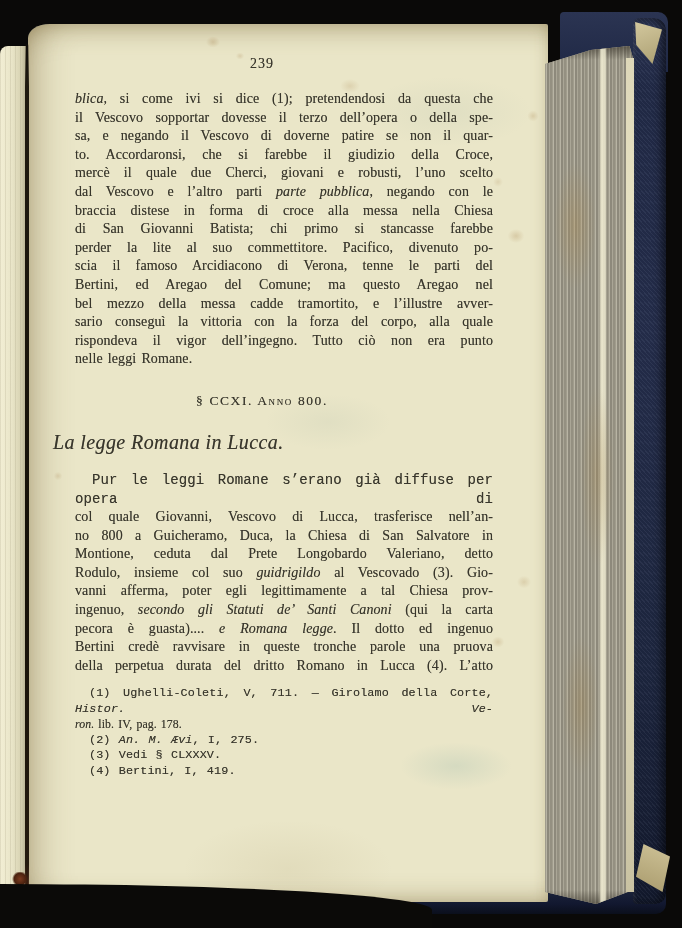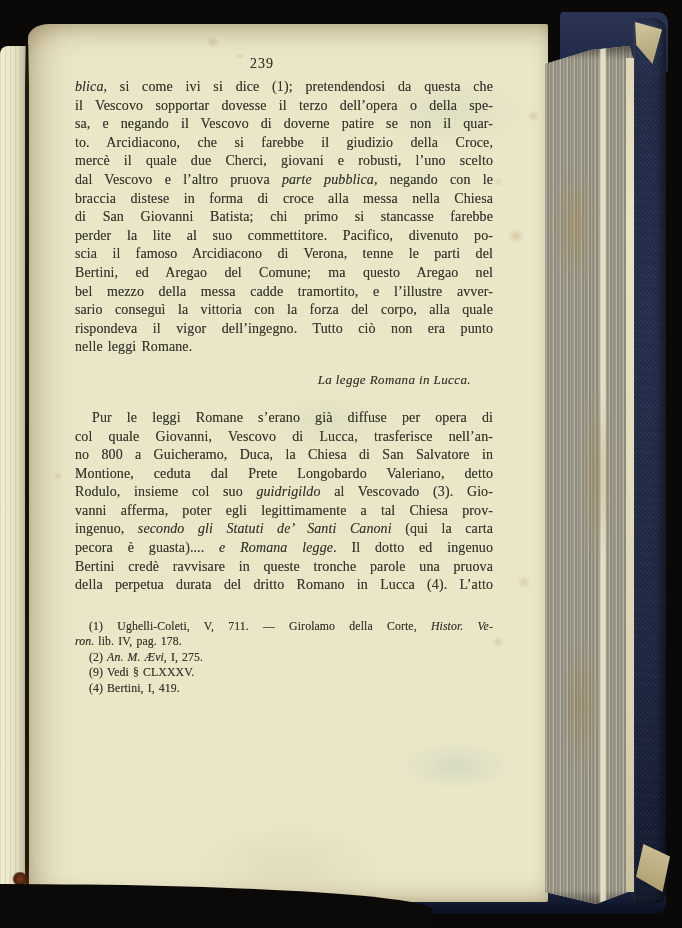--- a/index.html
+++ b/index.html
@@ -119,39 +119,39 @@
     position: absolute; left: 47px; top: 0; width: 418px;
     color: var(--ink, #38362c);
     font-size: 14px;
     text-shadow: 0 0 0.5px rgba(56,54,44,0.55);
   }
   .page-number {
     margin-top: 30px; line-height: 20px; text-align: center;
     letter-spacing: 1px; position: relative; left: -22px;
   }
   .para { margin: 0; }
-  .p1 { margin-top: 4px; }
+  .p1 { margin-top: 16px; }
   .p2 { margin-top: 20px; }
   .line {
     line-height: 18.6px; text-align: justify; text-align-last: justify;
     text-justify: inter-word; word-spacing: 1.5px; letter-spacing: 0.1px;
   }
   .line.noj { text-align-last: left; }
-  .line.ind { text-indent: 17px; }
+  .line.ind { text-indent: 17px; font-family: Liberation Mono, monospace; }
   .section-heading {
     margin-top: 23px; line-height: 17px; text-align: center;
     font-variant: small-caps; letter-spacing: 1.6px; font-size: 13.5px;
     position: relative; left: -22px;
   }
   .section-subtitle {
-    margin-top: 14px; line-height: 18px; text-align: right;
-    font-style: italic; font-size: 13px; letter-spacing: 0.4px;
+    margin-top: 24px; line-height: 18px; text-align: left;
+    font-style: italic; font-size: 20px; letter-spacing: 0.4px;
     position: relative; left: -22px;
   }
-  .footnotes { margin-top: 24px; font-size: 11.8px; }
+  .footnotes { margin-top: 11px; font-size: 11.8px; }
   .footnotes .line { line-height: 15.5px; word-spacing: 1px; }
   .footnotes .line.ind { text-indent: 14px; }
   i { font-style: italic; }
 </style>
 </head>
 <body>
 
 <div class="scene">
   <div class="cover-bottom"></div>
   <div class="cover-top"></div>
@@ -160,51 +160,52 @@
   <div class="corner-wear-bottom"></div>
   <div class="left-edge"></div>
 
   <div class="page">
     <div class="content">
       <div class="page-number">239</div>
       <div class="para p1">
           <div class="line"><i>blica,</i><span> si come ivi si dice (1); pretendendosi da questa che</span></div>
           <div class="line"><span>il Vescovo sopportar dovesse il terzo dell’opera o della spe-</span></div>
           <div class="line"><span>sa, e negando il Vescovo di doverne patire se non il quar-</span></div>
-          <div class="line"><span>to. Arcidiacono, che si farebbe il giudizio della Croce,</span></div>
+          <div class="line"><span>to. Accordaronsi, che si farebbe il giudizio della Croce,</span></div>
           <div class="line"><span>mercè il quale due Cherci, giovani e robusti, l’uno scelto</span></div>
-          <div class="line"><span>dal Vescovo e l’altro pruova </span><i>parte pubblica</i><span>, negando con le</span></div>
+          <div class="line"><span>dal Vescovo e l’altro parti </span><i>parte pubblica</i><span>, negando con le</span></div>
           <div class="line"><span>braccia distese in forma di croce alla messa nella Chiesa</span></div>
           <div class="line"><span>di San Giovanni Batista; chi primo si stancasse farebbe</span></div>
           <div class="line"><span>perder la lite al suo commettitore. Pacifico, divenuto po-</span></div>
           <div class="line"><span>scia il famoso Arcidiacono di Verona, tenne le parti del</span></div>
           <div class="line"><span>Bertini, ed Aregao del Comune; ma questo Aregao nel</span></div>
           <div class="line"><span>bel mezzo della messa cadde tramortito, e l’illustre avver-</span></div>
           <div class="line"><span>sario conseguì la vittoria con la forza del corpo, alla quale</span></div>
           <div class="line"><span>rispondeva il vigor dell’ingegno. Tutto ciò non era punto</span></div>
           <div class="line noj"><span>nelle leggi Romane.</span></div>
         </div>
+      <div class="section-heading">§ CCXI. Anno 800.</div>
       <div class="section-subtitle">La legge Romana in Lucca.</div>
       <div class="para p2">
           <div class="line ind"><span>Pur le leggi Romane s’erano già diffuse per opera di</span></div>
           <div class="line"><span>col quale Giovanni, Vescovo di Lucca, trasferisce nell’an-</span></div>
           <div class="line"><span>no 800 a Guicheramo, Duca, la Chiesa di San Salvatore in</span></div>
           <div class="line"><span>Montione, ceduta dal Prete Longobardo Valeriano, detto</span></div>
           <div class="line"><span>Rodulo, insieme col suo </span><i>guidrigildo</i><span> al Vescovado (3). Gio-</span></div>
           <div class="line"><span>vanni afferma, poter egli legittimamente a tal Chiesa prov-</span></div>
           <div class="line"><span>ingenuo, </span><i>secondo gli Statuti de’ Santi Canoni</i><span> (qui la carta</span></div>
           <div class="line"><span>pecora è guasta).... </span><i>e Romana legge</i><span>. Il dotto ed ingenuo</span></div>
           <div class="line"><span>Bertini credè ravvisare in queste tronche parole una pruova</span></div>
           <div class="line"><span>della perpetua durata del dritto Romano in Lucca (4). L’atto</span></div>
         </div>
       <div class="footnotes">
           <div class="line ind"><span>(1) Ughelli-Coleti, V, 711. — Girolamo della Corte, </span><i>Histor. Ve-</i></div>
           <div class="line noj"><i>ron.</i><span> lib. IV, pag. 178.</span></div>
           <div class="line noj ind"><span>(2) </span><i>An. M. Ævi</i><span>, I, 275.</span></div>
-          <div class="line noj ind"><span>(9) Vedi § CLXXXV.</span></div>
+          <div class="line noj ind"><span>(3) Vedi § CLXXXV.</span></div>
           <div class="line noj ind"><span>(4) Bertini, I, 419.</span></div>
         </div>
     </div>
   </div>
 
   <div class="fore-edge"></div>
   <div class="edge-strip"></div>
   <div class="gutter"></div>
   <div class="gutter-speck"></div>
   <div class="shadow-bottom-left"></div>

